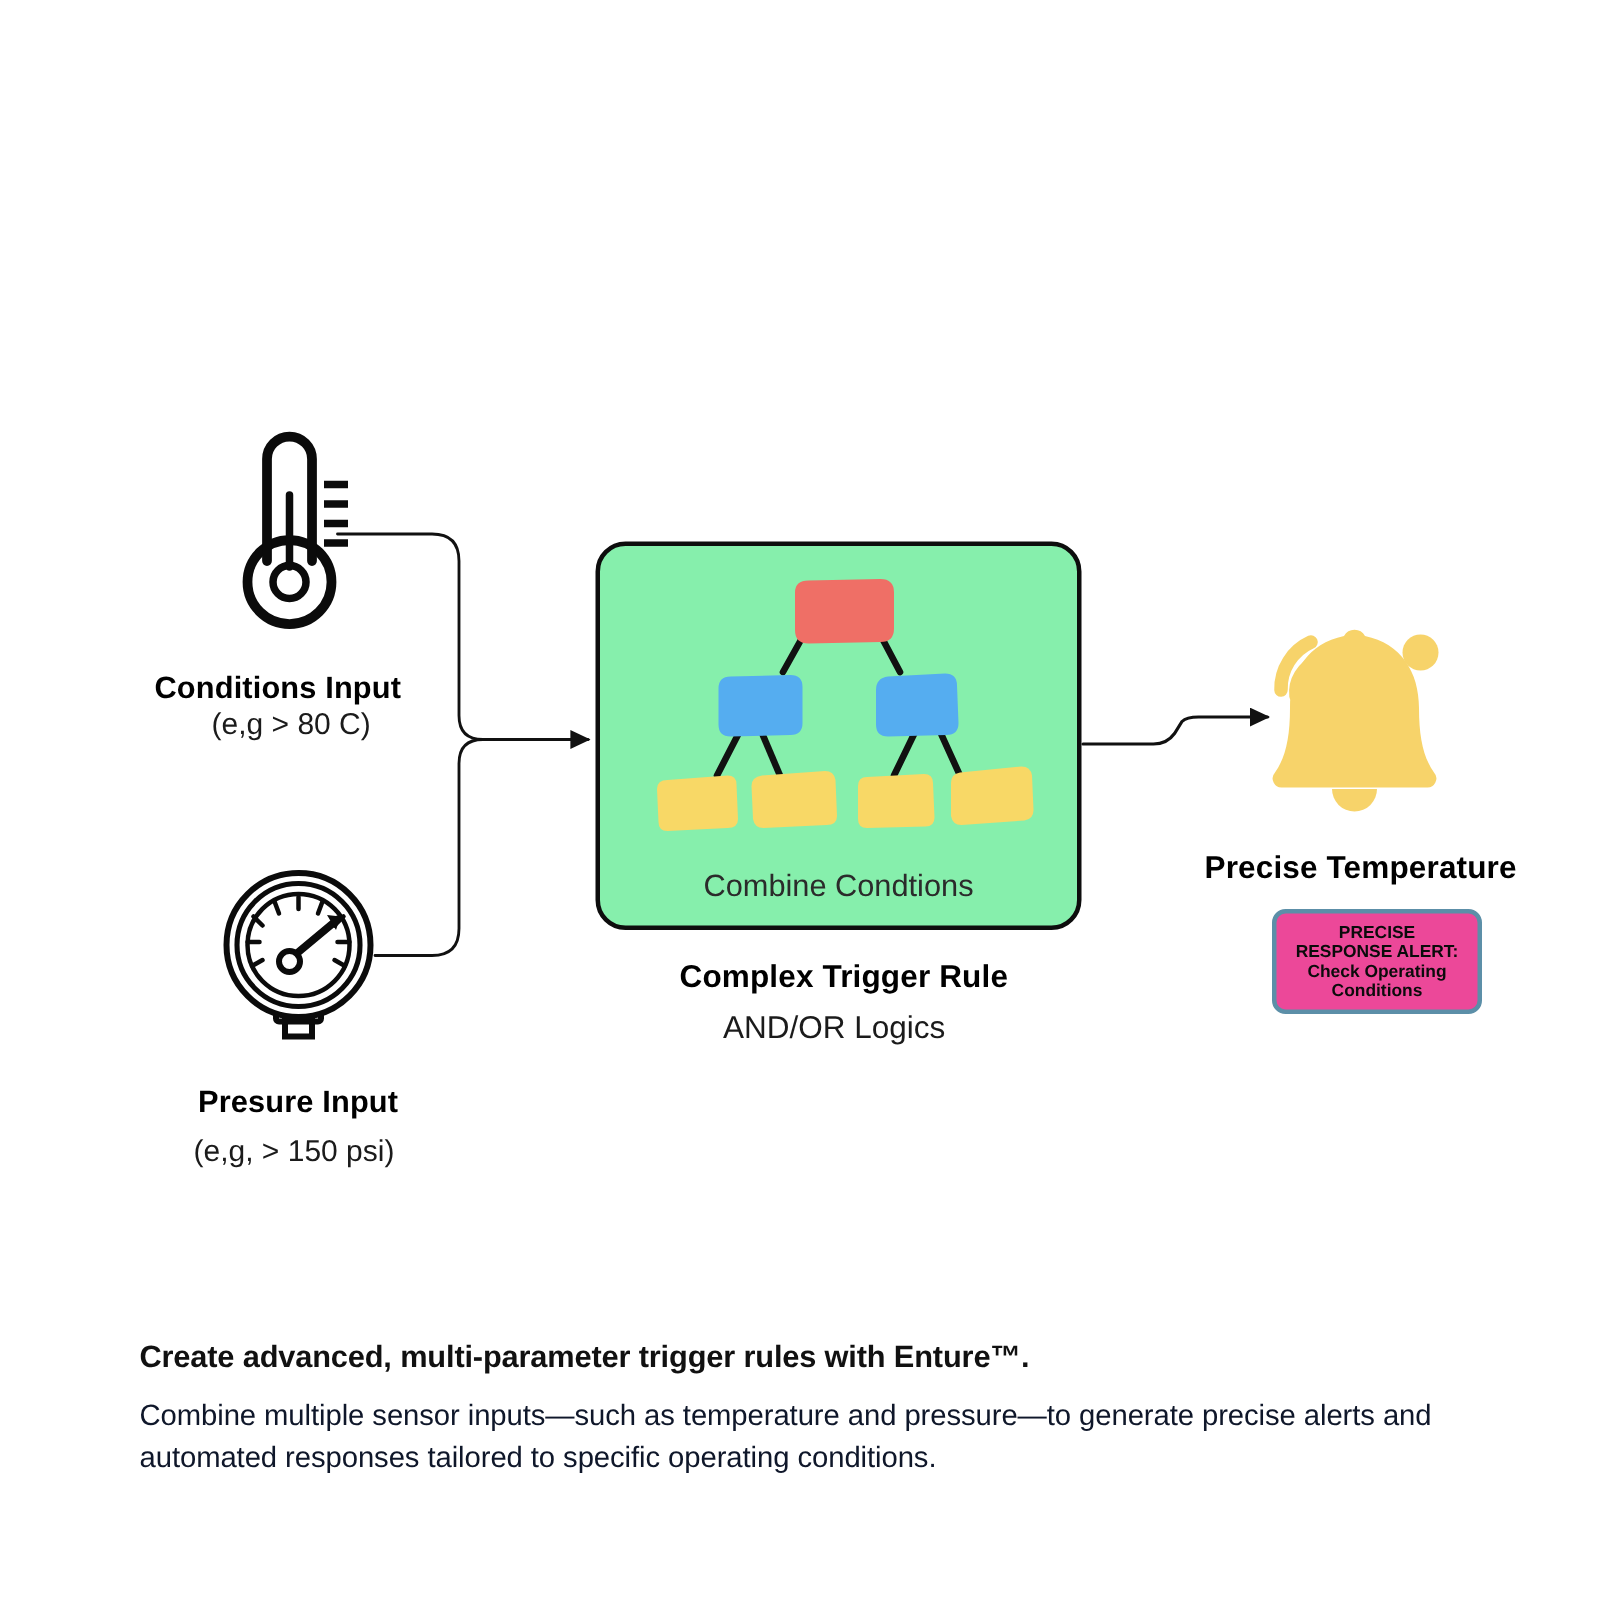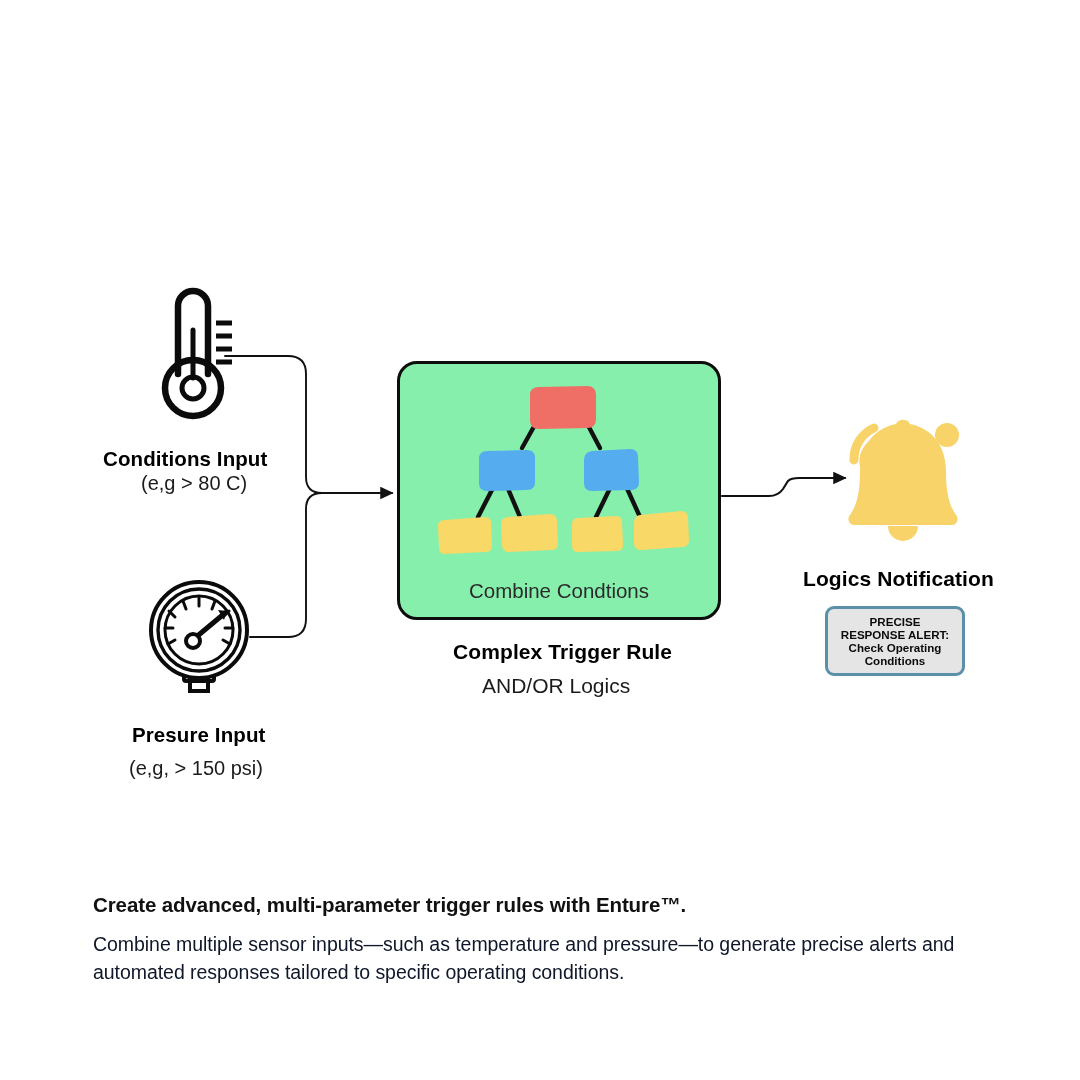--- a/index.html
+++ b/index.html
@@ -95,23 +95,23 @@
   }
   .tree-svg {
     position: absolute;
     left: 0; top: 0;
     width: 318px; height: 200px;
   }
 
   
   .alert-badge {
     position: absolute;
-    left: 825px; top: 606px;
+    left: 848px; top: 606px;
     width: 140px; height: 70px;
-    background: #e5e5e5;
+    background: #ec4899;
     border: 3px solid #5c8fa8;
     border-radius: 9px;
     box-sizing: border-box;
     display: flex;
     flex-direction: column;
     align-items: center;
     justify-content: center;
     line-height: 1.12;
   }
   .alert-line {
@@ -262,21 +262,21 @@
                a6,6 0 0 1 -5,10
                l-96,0
                a6,6 0 0 1 -5,-10
                c7,-10 10,-23 10,-43
                c0,-24 12,-43 36,-48 z" fill="#f7d36a"></path>
 
       <path d="M70,118 a15,15 0 0 0 30,0 z" fill="#f7d36a"></path>
     </svg>
   </div>
 
-  <div class="abs lbl-bold" id="notif-title">Logics Notification</div>
+  <div class="abs lbl-bold" id="notif-title">Precise Temperature</div>
 
   <div class="alert-badge">
     <div class="alert-line strong">PRECISE</div>
     <div class="alert-line strong">RESPONSE ALERT:</div>
     <div class="alert-line strong">Check Operating</div>
     <div class="alert-line strong">Conditions</div>
   </div>
 
   <div class="caption-head">Create advanced, multi-parameter trigger rules with Enture™.</div>
   <div class="caption-body">Combine multiple sensor inputs—such as temperature and pressure—to generate precise alerts and automated responses tailored to specific operating conditions.</div>

